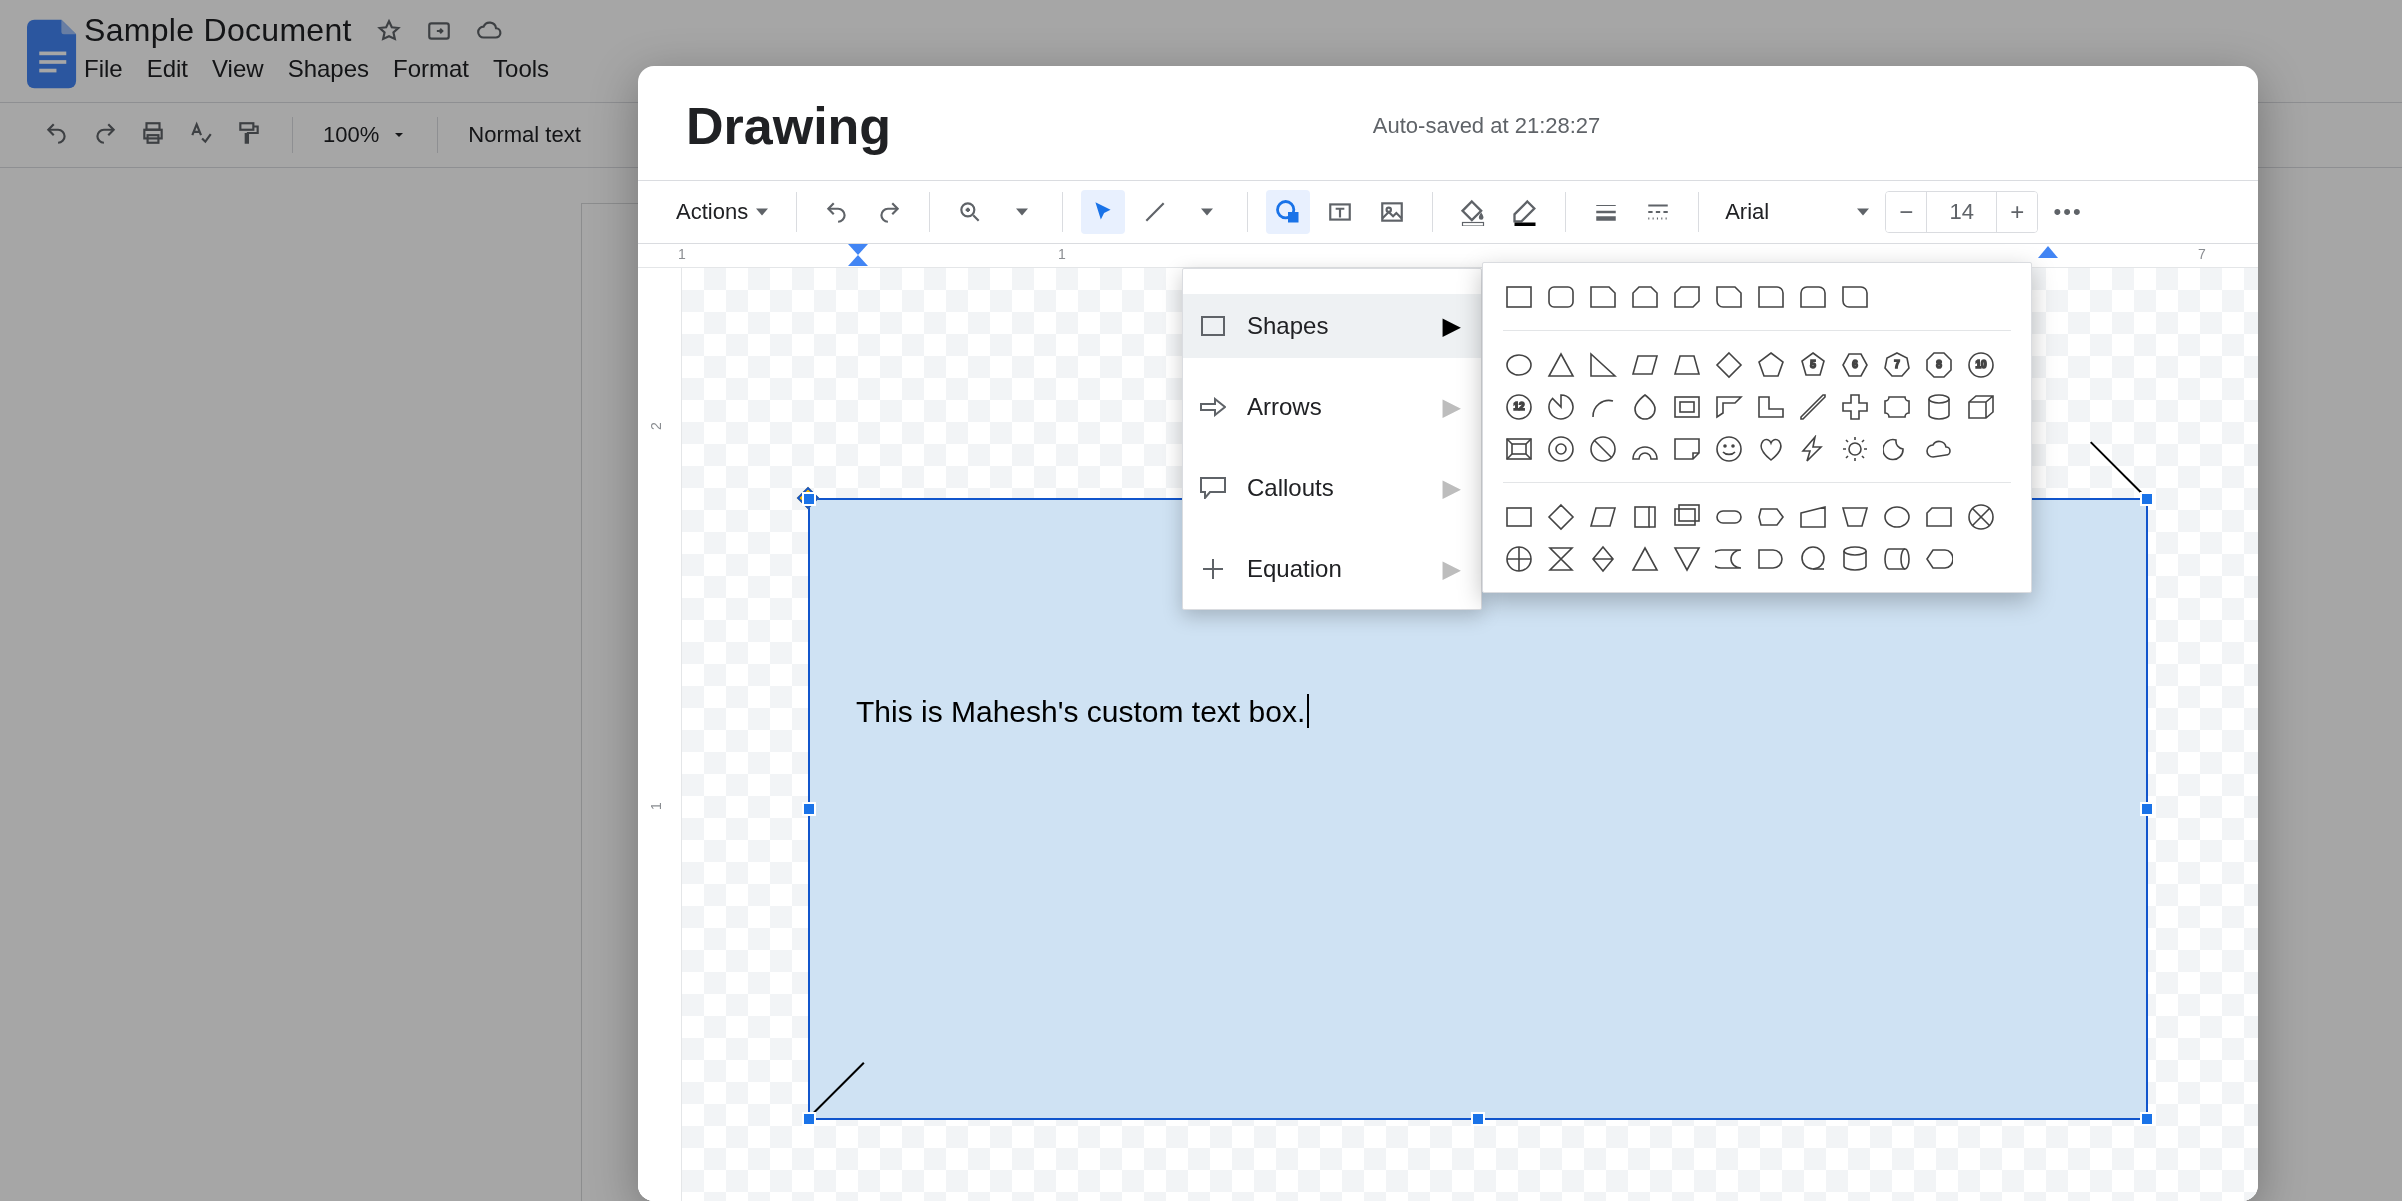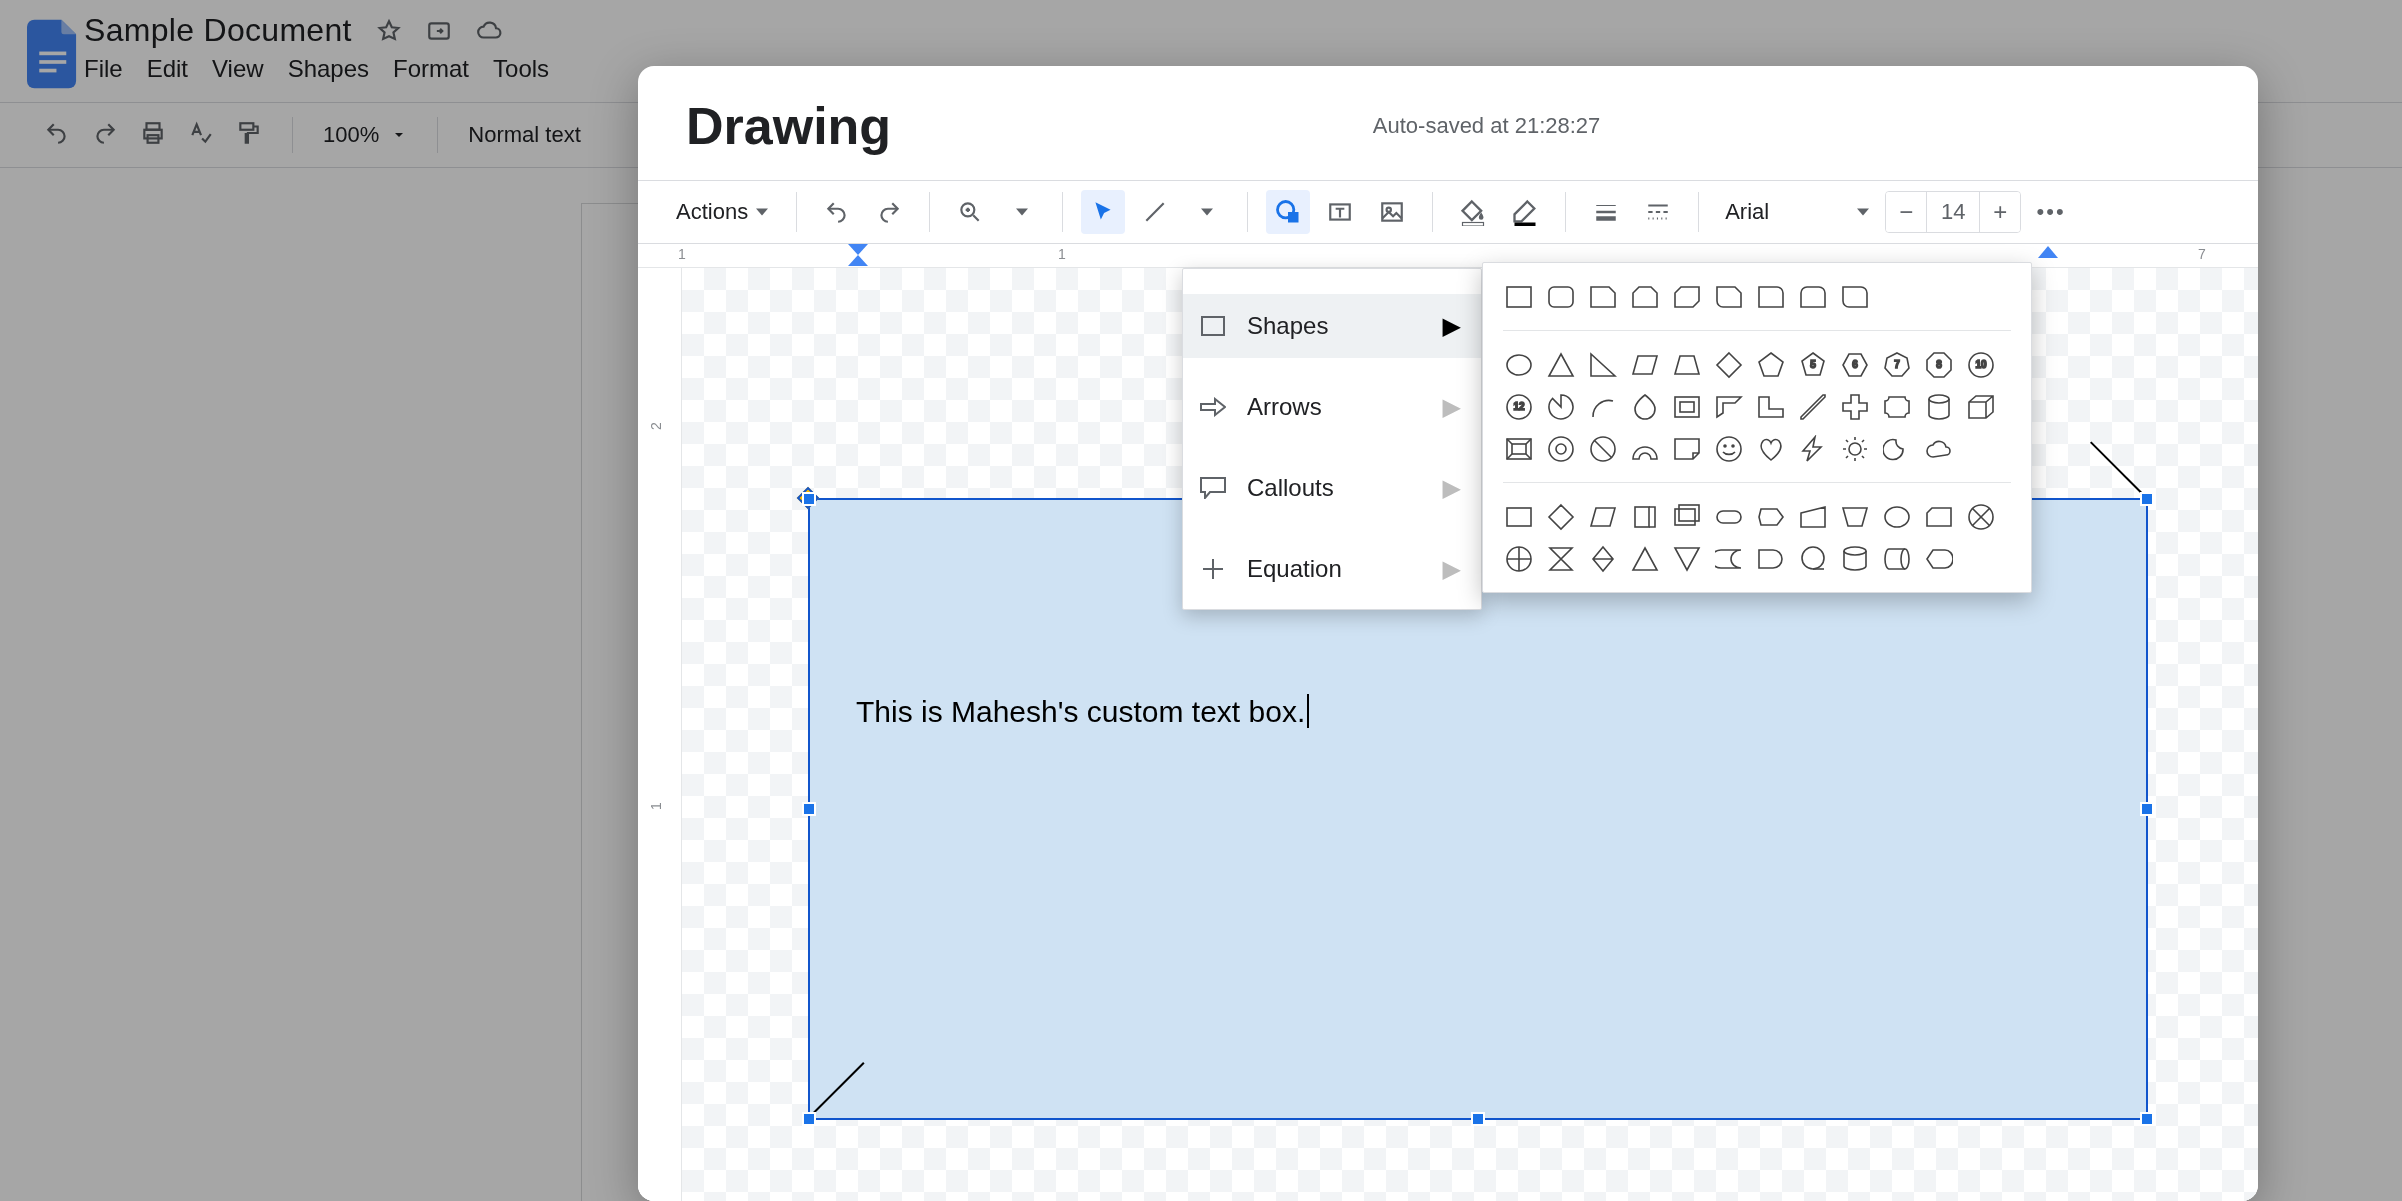--- a/index.html
+++ b/index.html
@@ -33,21 +33,21 @@
 .save-btn { background: #1a73e8; color: #fff; border: none; border-radius: 6px; font-size: 24px; font-weight: 500; padding: 20px 36px; cursor: pointer; font-family: "Google Sans", Arial, sans-serif; }
 
 .modal-toolbar { height: 64px; border-top: 1px solid #dadce0; border-bottom: 1px solid #dadce0; display: flex; align-items: center; gap: 8px; padding: 0 28px; color: #5f6368; }
 .tb-btn { display: inline-flex; align-items: center; justify-content: center; height: 44px; min-width: 44px; border-radius: 4px; cursor: pointer; }
 .tb-btn.active { background: #e8f0fe; color: #1a73e8; }
 .tb-sep { width: 1px; height: 40px; background: #dadce0; margin: 0 10px; }
 .actions { font-size: 22px; color: #202124; display: flex; align-items: center; gap: 8px; padding: 0 10px; }
 .font-box { display: flex; align-items: center; gap: 54px; font-size: 22px; color: #202124; padding: 0 8px; }
 .size-ctl { display: flex; align-items: center; border: 1px solid #dadce0; border-radius: 4px; overflow: hidden; }
 .size-ctl button { width: 40px; height: 40px; border: none; background: #fff; font-size: 24px; color: #5f6368; cursor: pointer; }
-.size-ctl .val { width: 54px; text-align: center; font-size: 22px; border-left: 1px solid #dadce0; border-right: 1px solid #dadce0; line-height: 40px; }
+.size-ctl .val { width: 71px; text-align: center; font-size: 22px; border-left: 1px solid #dadce0; border-right: 1px solid #dadce0; line-height: 40px; }
 
 .ruler { height: 24px; background: #fff; position: relative; font-size: 14px; color: #8a8d91; border-bottom: 1px solid #e4e6e8; }
 .ruler .tick { position: absolute; top: 2px; }
 .ruler .indent { position: absolute; top: 0; }
 .vruler { width: 44px; background: #fff; border-right: 1px solid #e4e6e8; position: absolute; left: 0; top: 0; bottom: 0; font-size: 14px; color: #8a8d91; }
 .vruler .vt { position: absolute; left: 14px; transform: rotate(-90deg); }
 
 .canvas-area { flex: 1; position: relative; background: #fff; }
 .checker { position: absolute; inset: 0; top: 0; left: 44px; background-image:
   linear-gradient(45deg,#f2f4f6 25%,transparent 25%),

